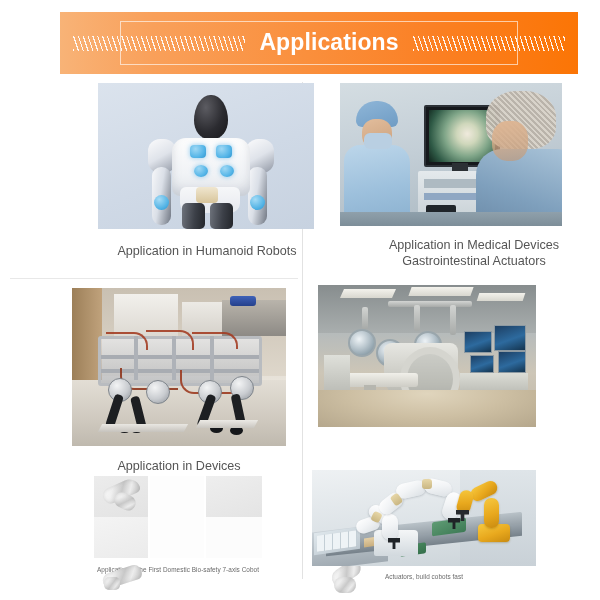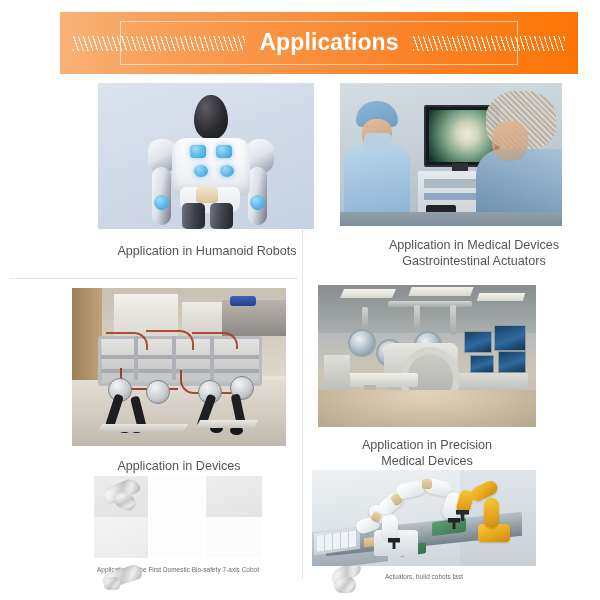--- a/index.html
+++ b/index.html
@@ -598,24 +598,20 @@
       <div class="or-table"></div>
       <div class="or-table-base"></div>
       <div class="or-cart"></div>
       <div class="or-screen os1"></div>
       <div class="or-screen os2"></div>
       <div class="or-screen os3"></div>
       <div class="or-screen os4"></div>
       <div class="or-wallunit"></div>
       <div class="or-floor"></div>
     </div>
-    <div class="cap">
-      <div class="card-caption cap-big">Application in Precision</div>
-      <div class="card-caption cap-big">Medical Devices</div>
-    </div>
   </div>
 
   <div class="card c5">
     <div class="joints">
       <div class="jcell jc1">
         <div class="jpart jp1"></div>
         <div class="jpart jp1b"></div>
       </div>
       <div class="jcell jc2">
         <div class="jpart jp2"></div>

